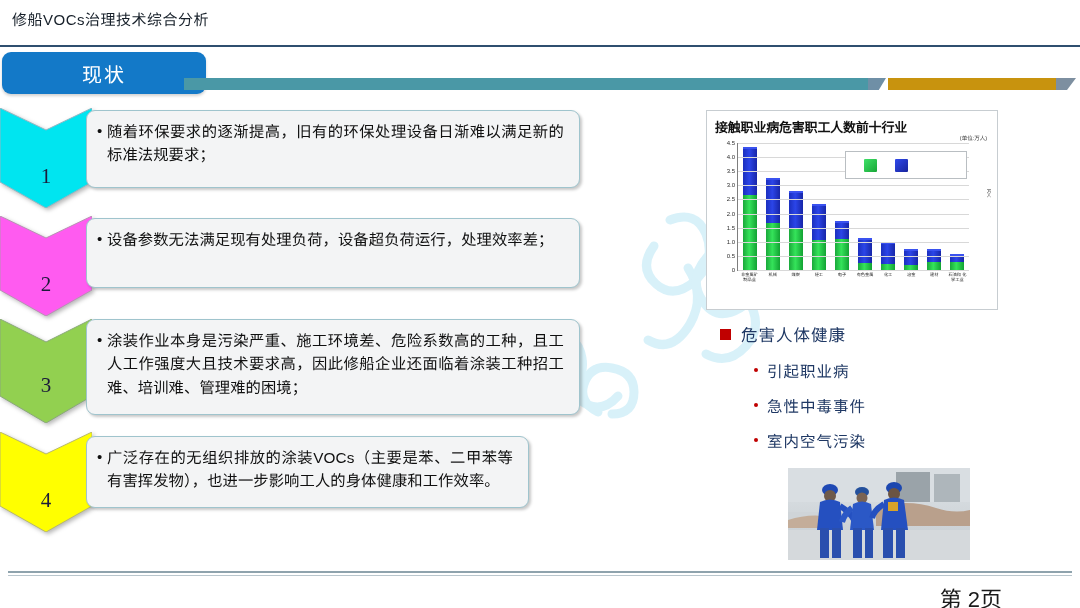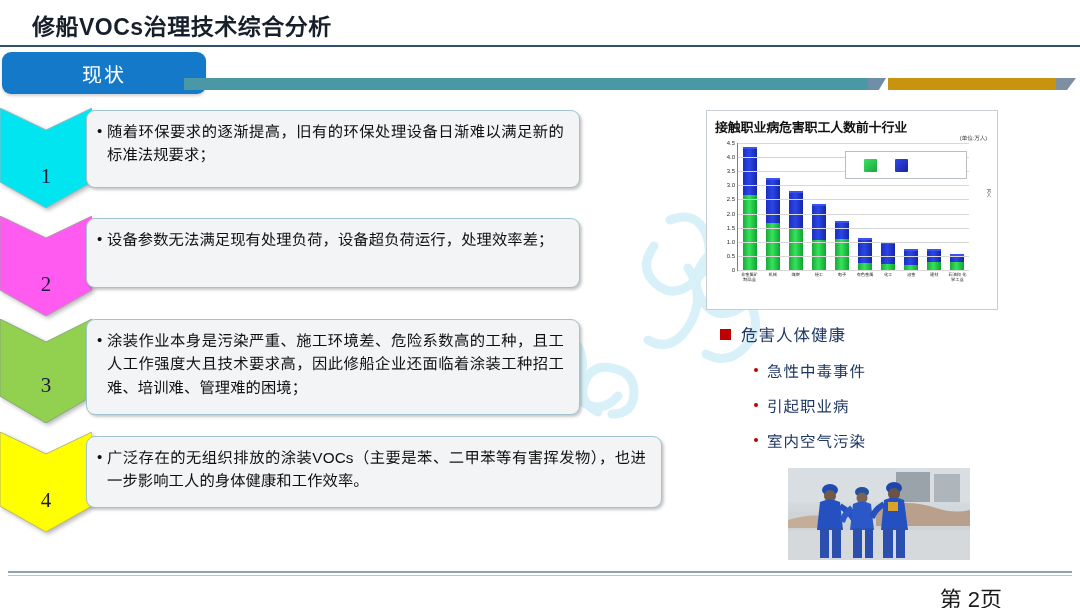--- a/index.html
+++ b/index.html
@@ -32,27 +32,26 @@
     pointer-events: none;
     opacity: 0.55;
     z-index: 1;
   }
 
   
   .slide-title {
     position: absolute;
     left: 12px;
     top: 8px;
-    font-size: 23px;
-    font-weight: bold;
+    font-size: 15px;
+    font-weight: normal;
     color: #17202a;
     letter-spacing: 0.5px;
     white-space: nowrap;
     z-index: 5;
-    margin-left: 20px;
   }
 
   .title-rule {
     position: absolute;
     left: 0;
     top: 45px;
     width: 1080px;
     height: 2px;
     background: #2f4f6f;
     z-index: 4;
@@ -374,21 +373,21 @@
           <span class="bullet-dot">•</span><span class="bullet-body">涂装作业本身是污染严重、施工环境差、危险系数高的工种，且工人工作强度大且技术要求高，因此修船企业还面临着涂装工种招工难、培训难、管理难的困境；</span>
         </div>
       </div>
     </div>
 
     <div class="row" style="height:104px;">
       <svg class="chevron" style="top:4px;" width="92" height="100" viewBox="0 0 92 100">
         <polygon points="0,0 46,22 92,0 92,74 46,100 0,74" fill="#ffff00" stroke="#b8b86a" stroke-width="1"></polygon>
       </svg>
       <div class="chev-num" style="top:60px;">4</div>
-      <div class="callout" style="left:86px; top:8px; width:576px; height:72px;">
+      <div class="callout" style="left:86px; top:8px; width:443px; height:72px;">
         <div class="callout-text">
           <span class="bullet-dot">•</span><span class="bullet-body">广泛存在的无组织排放的涂装VOCs（主要是苯、二甲苯等有害挥发物），也进一步影响工人的身体健康和工作效率。</span>
         </div>
       </div>
     </div>
 
   </div>
 
   <div class="right-panel">
 
@@ -491,25 +490,25 @@
       <div class="yaxis-right-label">万人</div>
     </div>
 
     <div class="risk-list">
       <div class="risk-head">
         <div class="risk-square"></div>
         <div class="risk-head-text">危害人体健康</div>
       </div>
       <div class="risk-sub">
         <div class="risk-dot"></div>
-        <div class="risk-sub-text">急性中毒事件</div>
+        <div class="risk-sub-text">引起职业病</div>
       </div>
       <div class="risk-sub">
         <div class="risk-dot"></div>
-        <div class="risk-sub-text">引起职业病</div>
+        <div class="risk-sub-text">急性中毒事件</div>
       </div>
       <div class="risk-sub">
         <div class="risk-dot"></div>
         <div class="risk-sub-text">室内空气污染</div>
       </div>
     </div>
 
     <div class="photo">
       <svg width="182" height="92" viewBox="0 0 182 92" aria-hidden="true">
         <defs>

